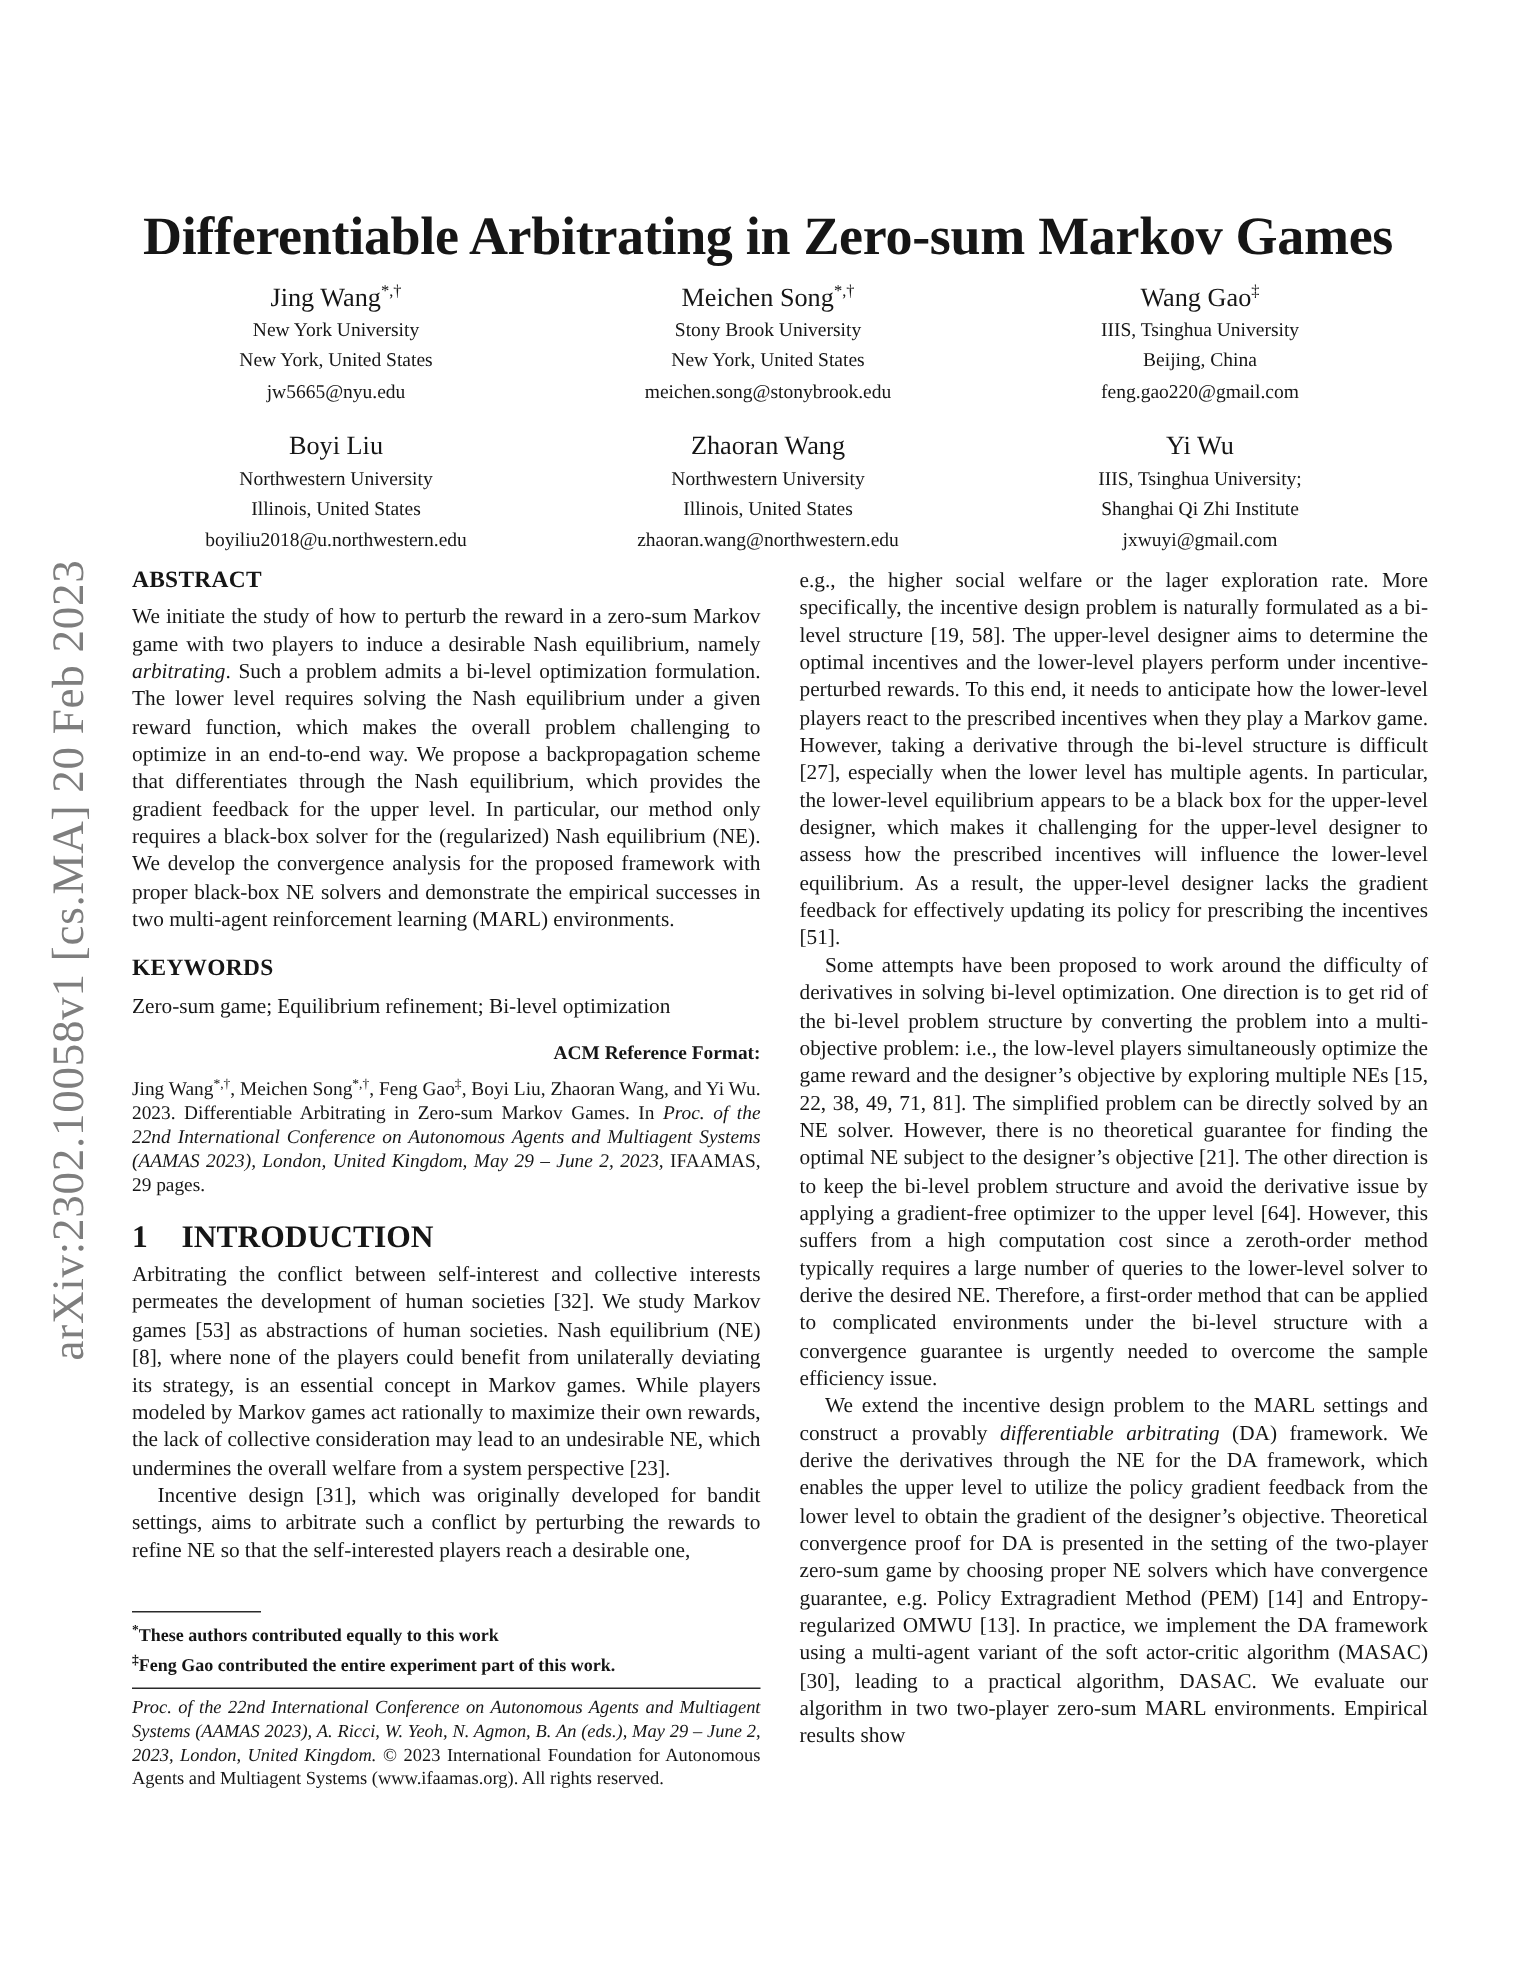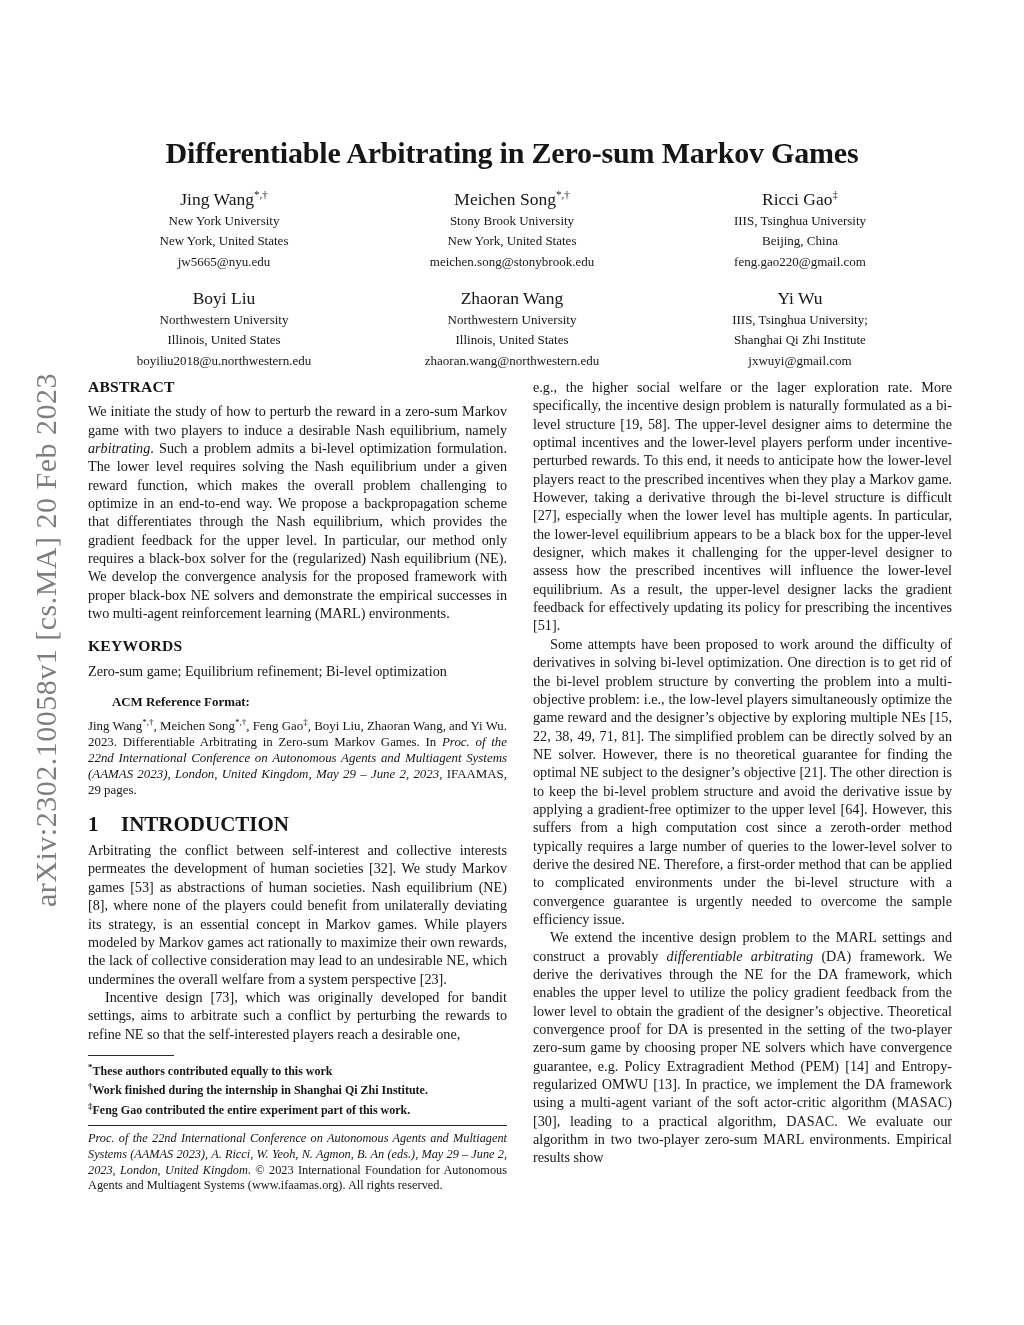--- a/index.html
+++ b/index.html
@@ -7,42 +7,42 @@
   body { font-family:"Liberation Serif", serif; color:#161616; position:relative; overflow:hidden; }
 
   .watermark {
     position:absolute; left:46px; top:640px;
     transform:translate(-50%,-50%) rotate(-90deg);
     white-space:nowrap; font-size:30px; color:#7e7e7e; letter-spacing:0.5px;
   }
 
   .paper-title {
     position:absolute; top:136px; left:80px; width:864px;
-    text-align:center; font-size:30px; font-weight:700; letter-spacing:-0.2px;
+    text-align:center; font-size:36px; font-weight:700; letter-spacing:-0.2px;
   }
 
   .authors-row { position:absolute; left:80px; width:864px; display:flex; }
   .row-1 { top:183px; }
   .row-2 { top:282px; }
   .author { flex:1; text-align:center; }
   .author .name { font-size:17.5px; line-height:23px; }
   .author .name sup { font-size:11px; }
   .author .line { font-size:13px; line-height:20.4px; }
 
   .col {
     position:absolute; top:378px; width:419px;
     text-align:justify; font-size:14.2px; line-height:18.35px;
   }
   .col-left  { left:88px; height:816px; display:flex; flex-direction:column; }
   .col-right { left:533px; }
 
   .hsec { font-size:15.6px; font-weight:700; text-align:left; letter-spacing:0.2px; }
   .h-abstract { margin-bottom:6px; }
   .h-keywords { margin-top:15px; margin-bottom:6px; }
-  .acm-h { font-size:12.9px; font-weight:700; margin-top:13px; margin-bottom:2px; text-align:left;margin-left:24px; }
+  .acm-h { font-size:12.9px; font-weight:700; margin-top:13px; margin-bottom:2px; text-align:right; }
   .acm-ref { font-size:12.9px; line-height:16px; }
   .acm-ref sup { font-size:9px; }
   .h1sec { font-size:21px; font-weight:700; margin-top:17px; margin-bottom:8px; text-align:left; }
   .h1sec .num { display:inline-block; width:33px; }
   p.indent { text-indent:17px; }
   i { font-style:italic; }
 
   .fn-block { margin-top:auto; }
   .fn-rule { width:86px; border-top:1px solid #2a2a2a; margin-bottom:4px; }
   .fn { font-size:12px; line-height:15.4px; text-align:left;font-weight:bold; }
@@ -66,21 +66,21 @@
       <div class="line">New York, United States</div>
       <div class="line">jw5665@nyu.edu</div>
     </div>
     <div class="author">
       <div class="name"><span>Meichen Song</span><sup>*,†</sup></div>
       <div class="line">Stony Brook University</div>
       <div class="line">New York, United States</div>
       <div class="line">meichen.song@stonybrook.edu</div>
     </div>
     <div class="author">
-      <div class="name"><span>Ricci Gao</span><sup>‡</sup></div>
+      <div class="name"><span>Wang Gao</span><sup>‡</sup></div>
       <div class="line">IIIS, Tsinghua University</div>
       <div class="line">Beijing, China</div>
       <div class="line">feng.gao220@gmail.com</div>
     </div>
   </div>
 
   <div class="authors-row row-2">
     <div class="author">
       <div class="name"><span>Boyi Liu</span><sup></sup></div>
       <div class="line">Northwestern University</div>
@@ -106,26 +106,25 @@
     <p><span>We initiate the study of how to perturb the reward in a zero-sum Markov game with two players to induce a desirable Nash equilibrium, namely </span><i>arbitrating</i><span>. Such a problem admits a bi-level optimization formulation. The lower level requires solving the Nash equilibrium under a given reward function, which makes the overall problem challenging to optimize in an end-to-end way. We propose a backpropagation scheme that differentiates through the Nash equilibrium, which provides the gradient feedback for the upper level. In particular, our method only requires a black-box solver for the (regularized) Nash equilibrium (NE). We develop the convergence analysis for the proposed framework with proper black-box NE solvers and demonstrate the empirical successes in two multi-agent reinforcement learning (MARL) environments.</span></p>
 
     <h2 class="hsec h-keywords">KEYWORDS</h2>
     <p>Zero-sum game; Equilibrium refinement; Bi-level optimization</p>
 
     <h3 class="acm-h">ACM Reference Format:</h3>
     <p class="acm-ref"><span>Jing Wang</span><sup>*,†</sup><span>, Meichen Song</span><sup>*,†</sup><span>, Feng Gao</span><sup>‡</sup><span>, Boyi Liu, Zhaoran Wang, and Yi Wu. 2023. Differentiable Arbitrating in Zero-sum Markov Games. In </span><i>Proc. of the 22nd International Conference on Autonomous Agents and Multiagent Systems (AAMAS 2023), London, United Kingdom, May 29 – June 2, 2023,</i><span> IFAAMAS, 29 pages.</span></p>
 
     <h2 class="h1sec"><span class="num">1</span><span>INTRODUCTION</span></h2>
     <p>Arbitrating the conflict between self-interest and collective interests permeates the development of human societies [32]. We study Markov games [53] as abstractions of human societies. Nash equilibrium (NE) [8], where none of the players could benefit from unilaterally deviating its strategy, is an essential concept in Markov games. While players modeled by Markov games act rationally to maximize their own rewards, the lack of collective consideration may lead to an undesirable NE, which undermines the overall welfare from a system perspective [23].</p>
-    <p class="indent">Incentive design [73], which was originally developed for bandit settings, aims to arbitrate such a conflict by perturbing the rewards to refine NE so that the self-interested players reach a desirable one,</p>
+    <p class="indent">Incentive design [31], which was originally developed for bandit settings, aims to arbitrate such a conflict by perturbing the rewards to refine NE so that the self-interested players reach a desirable one,</p>
 
     <div class="fn-block">
       <div class="fn-rule"></div>
       <div class="fn"><sup>*</sup><span>These authors contributed equally to this work</span></div>
-      <div class="fn"><sup>†</sup><span>Work finished during the internship in Shanghai Qi Zhi Institute.</span></div>
       <div class="fn"><sup>‡</sup><span>Feng Gao contributed the entire experiment part of this work.</span></div>
       <div class="cr-rule"></div>
       <p class="copyright"><i>Proc. of the 22nd International Conference on Autonomous Agents and Multiagent Systems (AAMAS 2023), A. Ricci, W. Yeoh, N. Agmon, B. An (eds.), May 29 – June 2, 2023, London, United Kingdom.</i><span> © 2023 International Foundation for Autonomous Agents and Multiagent Systems (www.ifaamas.org). All rights reserved.</span></p>
     </div>
   </div>
 
   <div class="col col-right">
     <p>e.g., the higher social welfare or the lager exploration rate. More specifically, the incentive design problem is naturally formulated as a bi-level structure [19, 58]. The upper-level designer aims to determine the optimal incentives and the lower-level players perform under incentive-perturbed rewards. To this end, it needs to anticipate how the lower-level players react to the prescribed incentives when they play a Markov game. However, taking a derivative through the bi-level structure is difficult [27], especially when the lower level has multiple agents. In particular, the lower-level equilibrium appears to be a black box for the upper-level designer, which makes it challenging for the upper-level designer to assess how the prescribed incentives will influence the lower-level equilibrium. As a result, the upper-level designer lacks the gradient feedback for effectively updating its policy for prescribing the incentives [51].</p>
     <p class="indent">Some attempts have been proposed to work around the difficulty of derivatives in solving bi-level optimization. One direction is to get rid of the bi-level problem structure by converting the problem into a multi-objective problem: i.e., the low-level players simultaneously optimize the game reward and the designer’s objective by exploring multiple NEs [15, 22, 38, 49, 71, 81]. The simplified problem can be directly solved by an NE solver. However, there is no theoretical guarantee for finding the optimal NE subject to the designer’s objective [21]. The other direction is to keep the bi-level problem structure and avoid the derivative issue by applying a gradient-free optimizer to the upper level [64]. However, this suffers from a high computation cost since a zeroth-order method typically requires a large number of queries to the lower-level solver to derive the desired NE. Therefore, a first-order method that can be applied to complicated environments under the bi-level structure with a convergence guarantee is urgently needed to overcome the sample efficiency issue.</p>
     <p class="indent"><span>We extend the incentive design problem to the MARL settings and construct a provably </span><i>differentiable arbitrating</i><span> (DA) framework. We derive the derivatives through the NE for the DA framework, which enables the upper level to utilize the policy gradient feedback from the lower level to obtain the gradient of the designer’s objective. Theoretical convergence proof for DA is presented in the setting of the two-player zero-sum game by choosing proper NE solvers which have convergence guarantee, e.g. Policy Extragradient Method (PEM) [14] and Entropy-regularized OMWU [13]. In practice, we implement the DA framework using a multi-agent variant of the soft actor-critic algorithm (MASAC) [30], leading to a practical algorithm, DASAC. We evaluate our algorithm in two two-player zero-sum MARL environments. Empirical results show</span></p>

